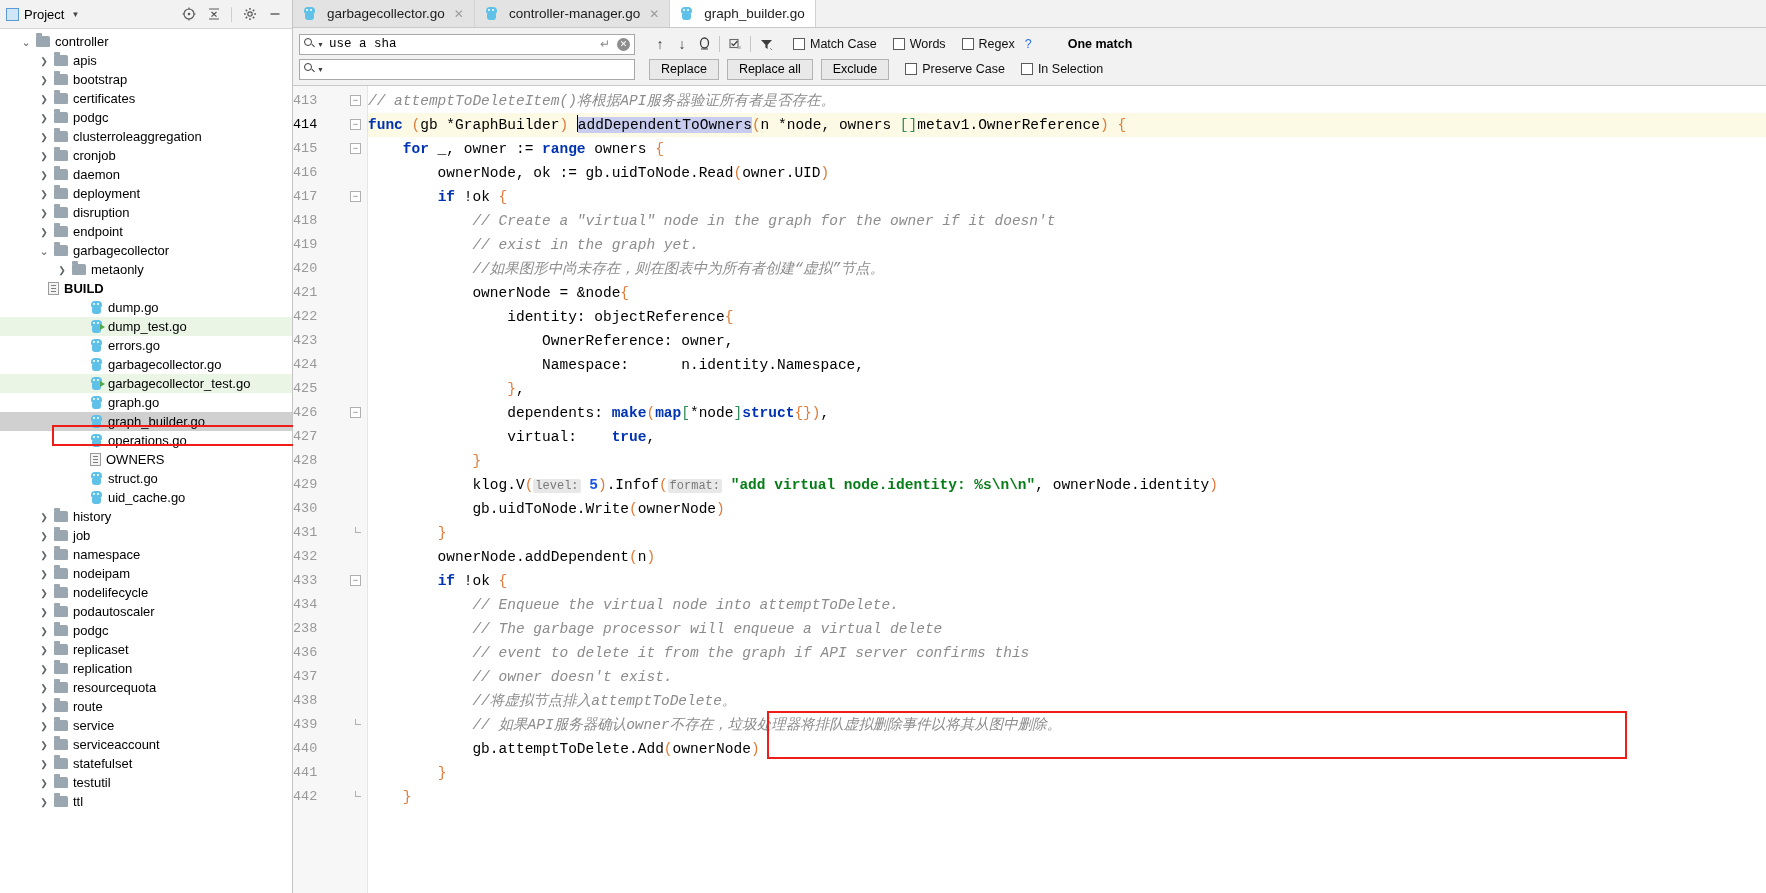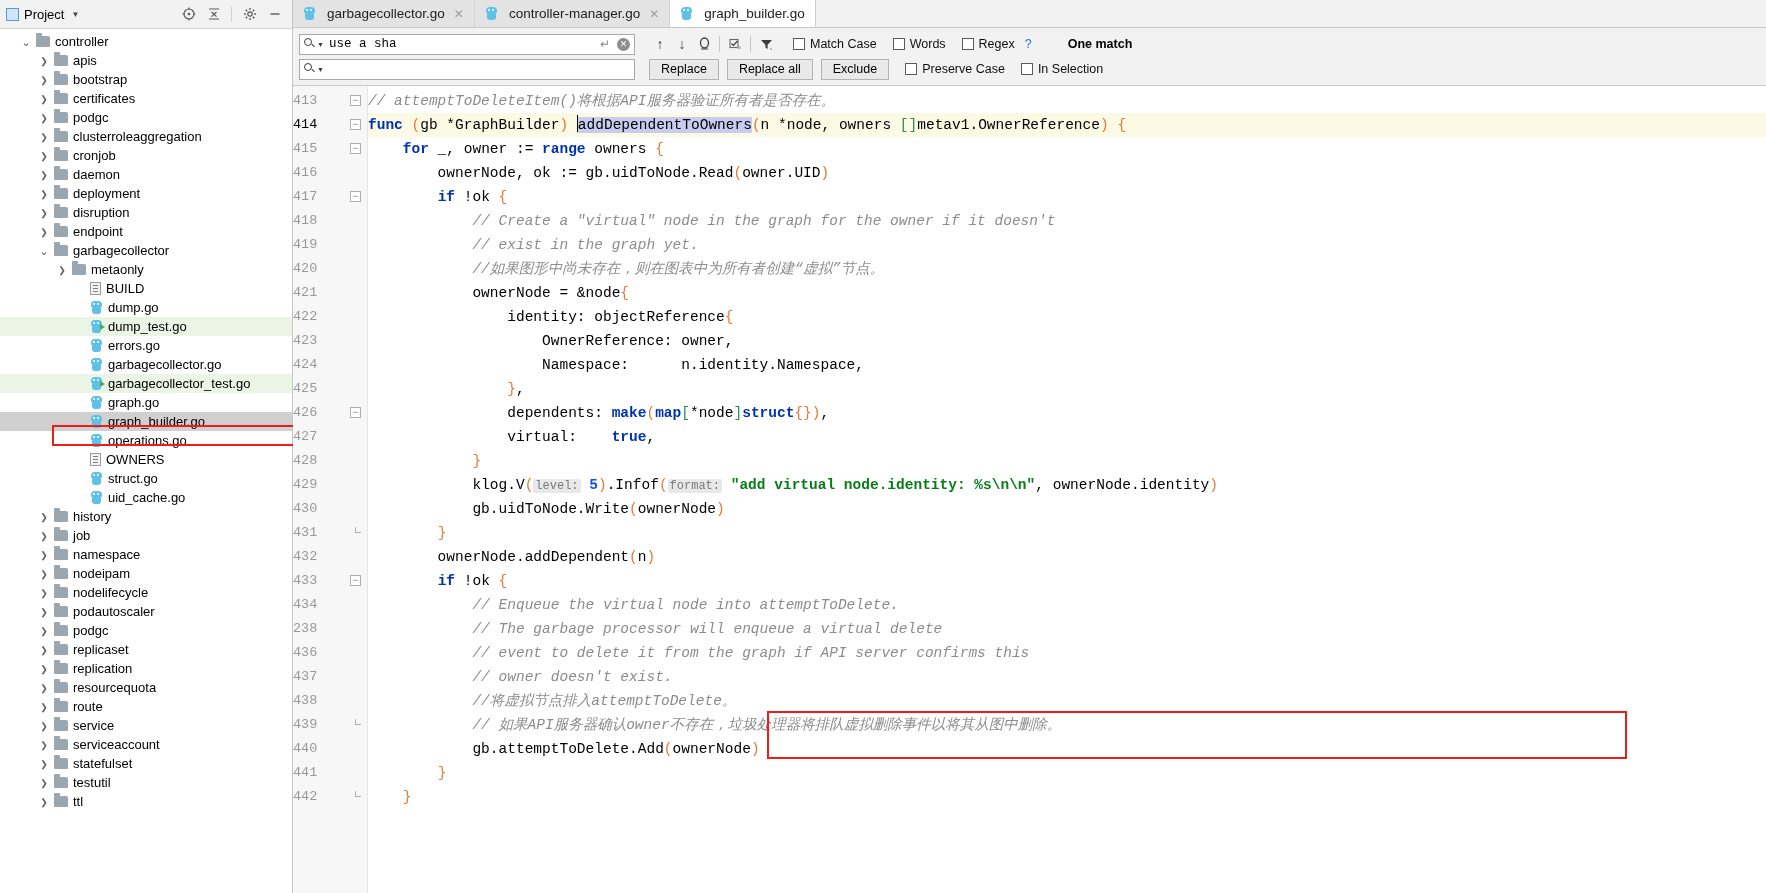--- a/index.html
+++ b/index.html
@@ -216,21 +216,21 @@
           <div class="row" style="padding-left: 38px;">
             <span class="arrow" style="font-size: 11px; line-height: 8px;">⌄</span>
             <span class="folder" style="margin-left: 4px;"></span>
             <span class="lbl">garbagecollector</span>
           </div>
           <div class="row" style="padding-left: 56px;">
             <span class="arrow">❯</span>
             <span class="folder" style="margin-left: 4px;"></span>
             <span class="lbl">metaonly</span>
           </div>
-          <div class="row" style="padding-left: 74px;">
+          <div class="row" style="padding-left: 32px; font-weight: bold;">
             <span class="arrow blank">·</span>
             <span class="docicon" style="margin-left: 4px;"></span>
             <span class="lbl">BUILD</span>
           </div>
           <div class="row" style="padding-left: 74px;">
             <span class="arrow blank">·</span>
             <span class="goicon" style="margin-left: 4px;">
               <span class="head"></span>
               <span class="body"></span>
             </span>

